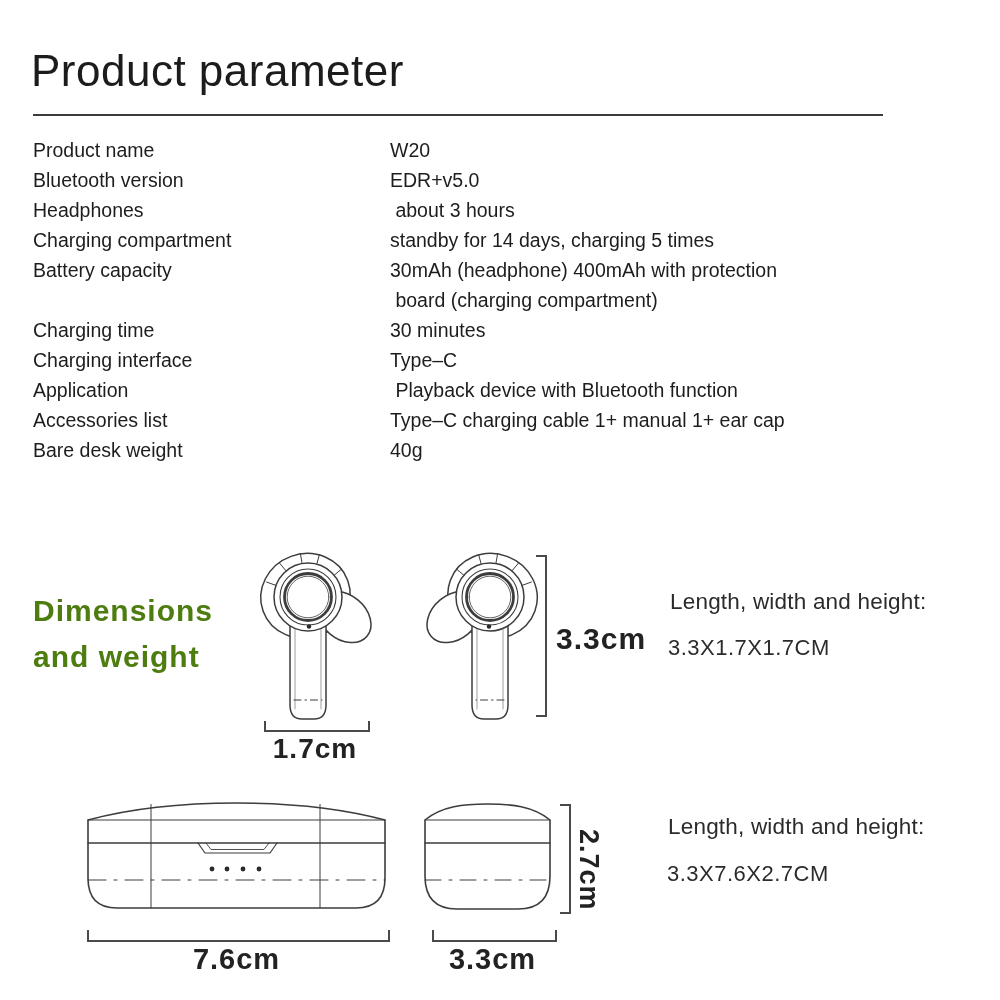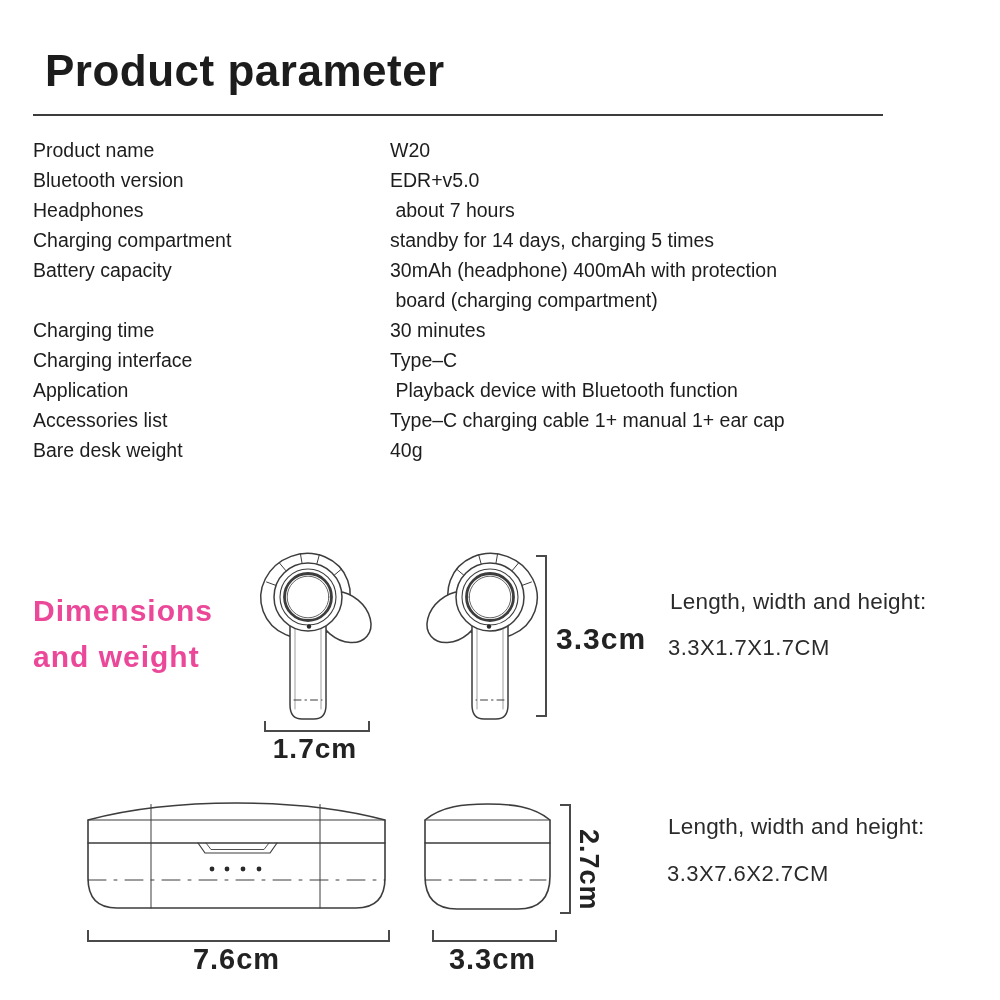--- a/index.html
+++ b/index.html
@@ -4,30 +4,30 @@
 <style>
   html,body{margin:0;padding:0;}
   body{
     width:1000px;height:1000px;position:relative;background:#ffffff;
     font-family:"Liberation Sans","DejaVu Sans",sans-serif;color:#1e1e1e;
     overflow:hidden;
   }
   .abs{position:absolute;}
   
   .page-title{
-    left:45px;top:46px;font-size:44px;font-weight:700;letter-spacing:0.5px;color:#1c1c1c;
+    left:31px;top:46px;font-size:44px;font-weight:400;letter-spacing:0.5px;color:#1c1c1c;
   }
   .divider{left:33px;top:114px;width:850px;height:2px;background:#3c3c3c;}
   
   .spec{left:33px;top:135px;width:880px;font-size:19.5px;line-height:30px;color:#1d1d1d;}
   .spec-row{display:flex;align-items:flex-start;}
   .spec-label{width:357px;flex:0 0 357px;white-space:pre-wrap;}
   .spec-value{flex:1;white-space:pre-wrap;}
   
-  .dim-heading{left:33px;top:588px;font-size:30px;font-weight:600;letter-spacing:1px;line-height:46px;color:#ec4899;}
+  .dim-heading{left:33px;top:588px;font-size:30px;font-weight:600;letter-spacing:1px;line-height:46px;color:#4d7c0f;}
   
   .bracket-h{border-left:2px solid #4a4a4a;border-right:2px solid #4a4a4a;border-bottom:2px solid #4a4a4a;}
   .bracket-v{border-top:2px solid #4a4a4a;border-bottom:2px solid #4a4a4a;border-right:2px solid #4a4a4a;}
   .dim-label{font-weight:600;letter-spacing:1px;color:#222;}
   .summary-title{font-size:22.5px;color:#2b2b2b;letter-spacing:0.2px;}
   .summary-value{font-size:22px;color:#2b2b2b;letter-spacing:0.5px;}
   .rot90{transform:rotate(90deg);transform-origin:0 0;white-space:nowrap;}
   svg{display:block;}
 </style>
 </head>
@@ -40,21 +40,21 @@
   <div class="spec-row">
       <span class="spec-label">Product name</span>
       <span class="spec-value">W20</span>
     </div>
   <div class="spec-row">
       <span class="spec-label">Bluetooth version</span>
       <span class="spec-value">EDR+v5.0</span>
     </div>
   <div class="spec-row">
       <span class="spec-label">Headphones</span>
-      <span class="spec-value"> about 7 hours</span>
+      <span class="spec-value"> about 3 hours</span>
     </div>
   <div class="spec-row">
       <span class="spec-label">Charging compartment</span>
       <span class="spec-value">standby for 14 days, charging 5 times</span>
     </div>
   <div class="spec-row">
       <span class="spec-label">Battery capacity</span>
       <span class="spec-value">30mAh (headphone) 400mAh with protection
  board (charging compartment)</span>
     </div>

